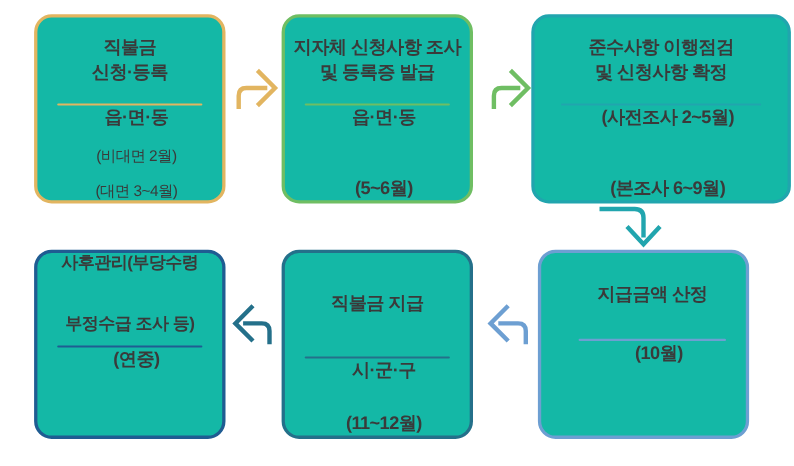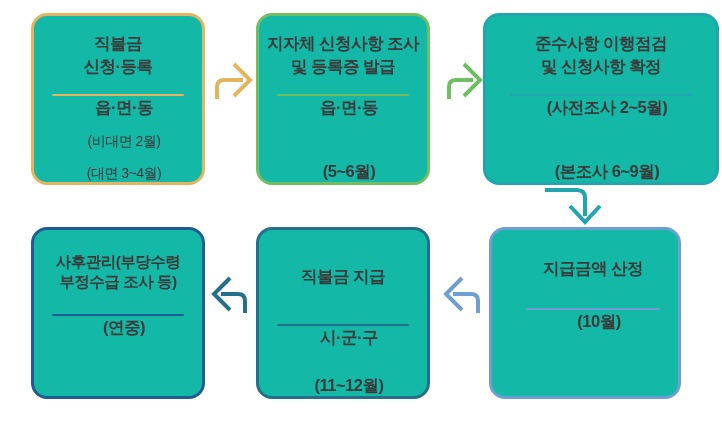--- a/index.html
+++ b/index.html
@@ -93,21 +93,21 @@
   #box-5 { left: 256px; top: 227px; width: 174px; height: 172px; }
   #box-6 { left: 31px;  top: 227px; width: 174px; height: 172px; }
 
   #box-1 .box-title { height: 78px; }
   #box-2 .box-title { height: 78px; }
   #box-3 .box-title { height: 78px; }
   #box-4 .box-title { height: 78px; }
   #box-5 .box-title { height: 94px; }
   #box-6 .box-title { height: 84px; font-size: 15.5px; line-height: 1.3; }
 
-  #box-6 .box-title { justify-content: center; }
+  #box-6 .box-title { justify-content: flex-start; gap: 35px; }
 
   
   #arrow-layer {
     position: absolute;
     left: 0; top: 0;
     width: 722px; height: 424px;
     z-index: 3;
     pointer-events: none;
   }
 </style>

